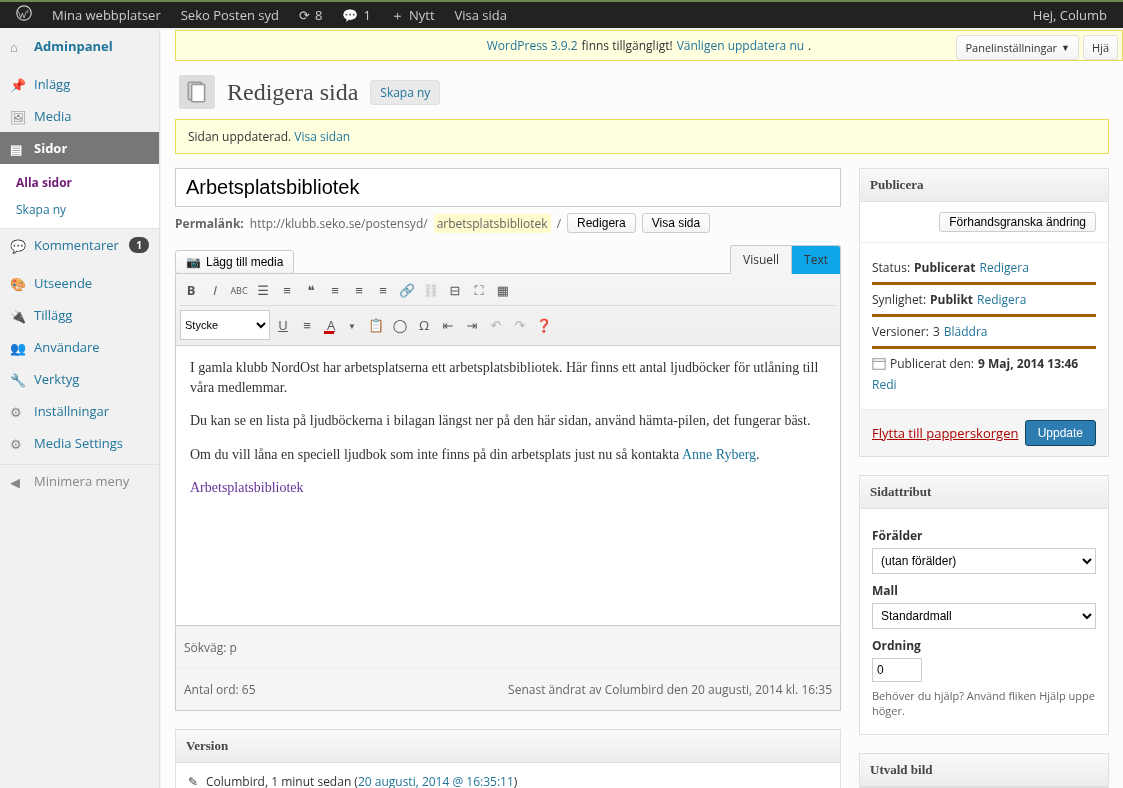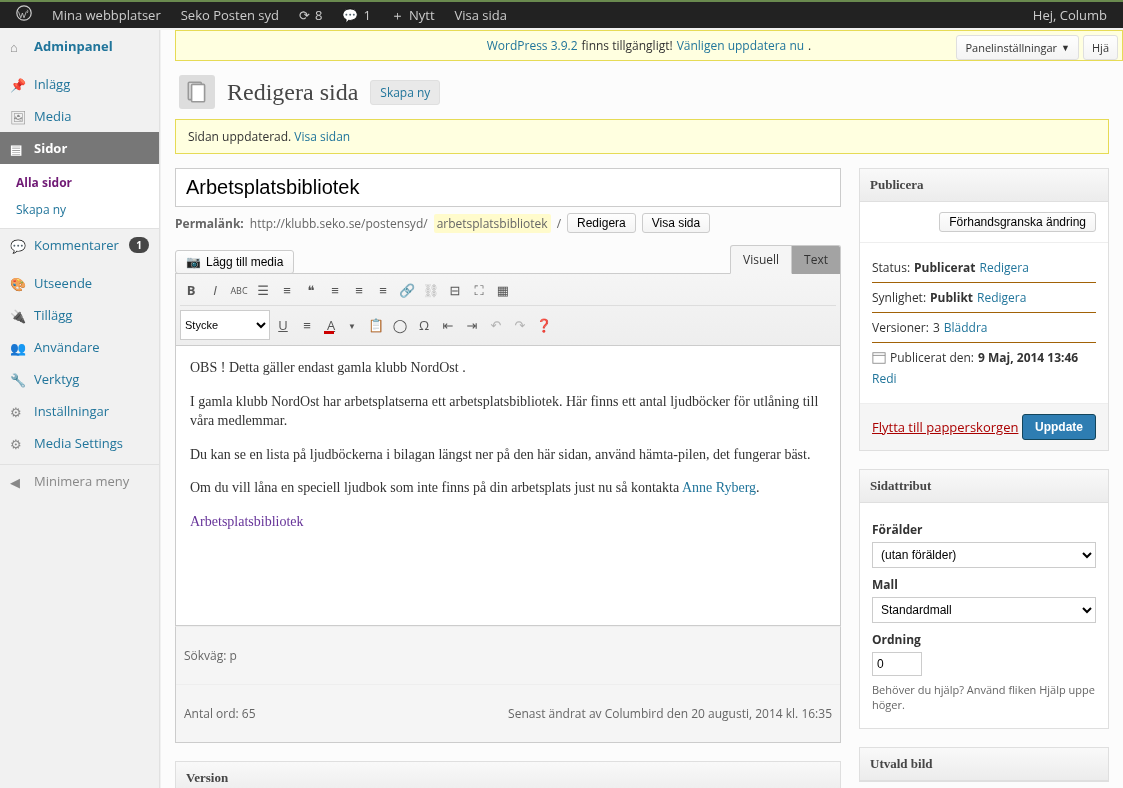--- a/index.html
+++ b/index.html
@@ -49,55 +49,55 @@
 
 .title-input { width: 100%; padding: 7px 10px; font-size: 20px; border: 1px solid #ccc; background: #fff; outline: none; font-family: Arial;}
 .permalink-row { display: flex; align-items: center; gap: 6px; padding: 6px 0 10px; font-size: 12px; color: #666; flex-wrap: wrap;}
 .permalink-row .slug { background: #fffbcc; padding: 1px 3px; border-radius: 2px; }
 .small-btn { background: linear-gradient(#fefefe,#f4f4f4); border: 1px solid #ccc; border-radius: 3px; padding: 2px 9px; font-size: 12px; cursor: pointer; }
 
 
 .media-btn { background: linear-gradient(#fefefe,#f4f4f4); border: 1px solid #ccc; border-radius: 3px; padding: 4px 10px; font-size: 12px; cursor: pointer; display:inline-flex; align-items:center; gap:5px;}
 .editor-top { display: flex; align-items: flex-end; margin-top: 2px; margin-bottom:-1px;}
 .editor-tabs { margin-left: auto; display: flex; }
-.editor-tab { padding: 5px 12px; border: 1px solid #ccc; background: #a3a3a3; font-size: 12px; cursor: pointer; border-bottom:none; }
+.editor-tab { padding: 5px 12px; border: 1px solid #ccc; background: #0ea5e9; font-size: 12px; cursor: pointer; border-bottom:none; }
 .editor-tab.active { background: #f5f5f5; border-bottom: 1px solid #f5f5f5; position:relative; z-index:2;}
 .editor-tab:first-child{border-radius:3px 0 0 0;}
 .editor-tab:last-child{border-radius:0 3px 0 0; border-left:none;}
 
 .toolbar { background: linear-gradient(#f5f5f5,#eee); border: 1px solid #ccc; padding: 3px 4px; }
 .toolbar-row { display: flex; align-items: center; gap: 2px; padding: 2px 0;}
 .toolbar-row + .toolbar-row { border-top: 1px solid #ddd; margin-top:2px; padding-top:4px;}
 .tb-btn { width: 22px; height: 22px; display: flex; align-items: center; justify-content: center; cursor: pointer; border-radius: 2px; color: #555; font-size: 13px;}
 .tb-btn.fade { opacity: 0.4; }
 .tb-select { height: 30px; font-size: 11px; border: 1px solid #ccc; background: #fff; min-width:90px;}
 .tb-color { position:relative;}
 .tb-color::after{content:"";position:absolute;bottom:2px;left:4px;right:8px;height:3px;background:#c00;}
 .tb-dd{font-size:8px;margin-left:-3px;}
 
 .editor-body { border: 1px solid #ccc; border-top: none; background: #fff; padding: 12px 14px; min-height: 280px; font-family: Georgia, serif; font-size: 14px; line-height: 1.4; color: #333; }
 .editor-body p { margin-bottom: 14px; }
 .editor-body a { color: #21759b; }
 .editor-body a.visited { color: #663399; }
 
 .editor-footer { border: 1px solid #ccc; border-top: 1px solid #eee; background: #f5f5f5; font-size: 12px; color: #666; }
-.ef-row { display: flex; padding: 20px 8px; }
+.ef-row { display: flex; padding: 12px 8px; }
 .ef-row:first-child { border-bottom: 1px solid #eee; }
 .ef-right { margin-left: auto; }
 
 
 .postbox { background: #fff; border: 1px solid #dfdfdf; margin-bottom: 18px; }
 .postbox h3 { background: linear-gradient(#f9f9f9,#ececec); border-bottom: 1px solid #dfdfdf; padding: 8px 10px; font-size: 13px; font-weight: bold; color: #464646; font-family: Georgia, serif;}
 .postbox .inside { padding: 10px 12px; font-size: 12px; }
-.postbox .inside .row { padding: 6px 0; border-bottom: 1px solid #a16207; display:flex; align-items:center; gap:4px; flex-wrap:wrap;}
+.postbox .inside .row { padding: 6px 0; border-bottom: 3px solid #a16207; display:flex; align-items:center; gap:4px; flex-wrap:wrap;}
 .postbox .inside .row:last-child { border-bottom: none; }
 .postbox select, .postbox input[type="text"] { width: 100%; padding: 4px; border: 1px solid #ccc; font-size: 12px; background:#fff;}
 .postbox label{display:block; font-weight:bold; margin:8px 0 4px;}
 .publish-actions { display: flex; justify-content: space-between; align-items: center; padding: 10px 12px; border-top: 1px solid #eee; background: #f5f5f5; }
-.btn-primary { background: #2e7db2; color: #fff; border: 1px solid #13455b; border-radius: 3px; padding: 5px 12px; font-size: 12px; font-weight: bold; cursor: pointer; }
+.btn-primary { background: #2e7db2; color: #fff; border: 1px solid #13455b; border-radius: 3px; padding: 5px 12px; font-size: 12px; font-weight: normal; cursor: pointer; }
 .delete-link { color: #a00; cursor: pointer; text-decoration: underline;}
 .preview-wrap { text-align: right; padding: 10px 12px; border-bottom:1px solid #eee;}
 .row-icon{width:14px;height:14px;color:#888;}
 .ord-input{width:50px !important;}
 .help-txt{font-size:11px;color:#666;padding:6px 0;}
 .version-box{background:#fff;border:1px solid #dfdfdf;margin-top:18px;}
 .version-box h3{background:linear-gradient(#f9f9f9,#ececec);border-bottom:1px solid #dfdfdf;padding:8px 10px;font-size:13px;font-weight:bold;color:#464646;font-family:Georgia,serif;}
 .version-box .inside{padding:10px 12px;font-size:12px;display:flex;align-items:center;gap:8px;}
 </style>
 </head>
@@ -282,21 +282,20 @@
           <div class="tb-btn">Ω</div>
           <div class="tb-btn">⇤</div>
           <div class="tb-btn">⇥</div>
           <div class="tb-btn fade">↶</div>
           <div class="tb-btn fade">↷</div>
           <div class="tb-btn">❓</div>
         </div>
       </div>
 
       <div class="editor-body">
-        <p>OBS ! Detta gäller endast gamla klubb NordOst .</p>
         <p>I gamla klubb NordOst har arbetsplatserna ett arbetsplatsbibliotek. Här finns ett antal ljudböcker för utlåning till våra medlemmar.</p>
         <p>Du kan se en lista på ljudböckerna i bilagan längst ner på den här sidan, använd hämta-pilen, det fungerar bäst.</p>
         <p><span>Om du vill låna en speciell ljudbok som inte finns på din arbetsplats just nu så kontakta </span><a>Anne Ryberg</a>.</p>
         <p><a class="visited">Arbetsplatsbibliotek</a></p>
       </div>
 
       <div class="editor-footer">
         <div class="ef-row">
             <span>Sökväg: p</span>
           </div>

